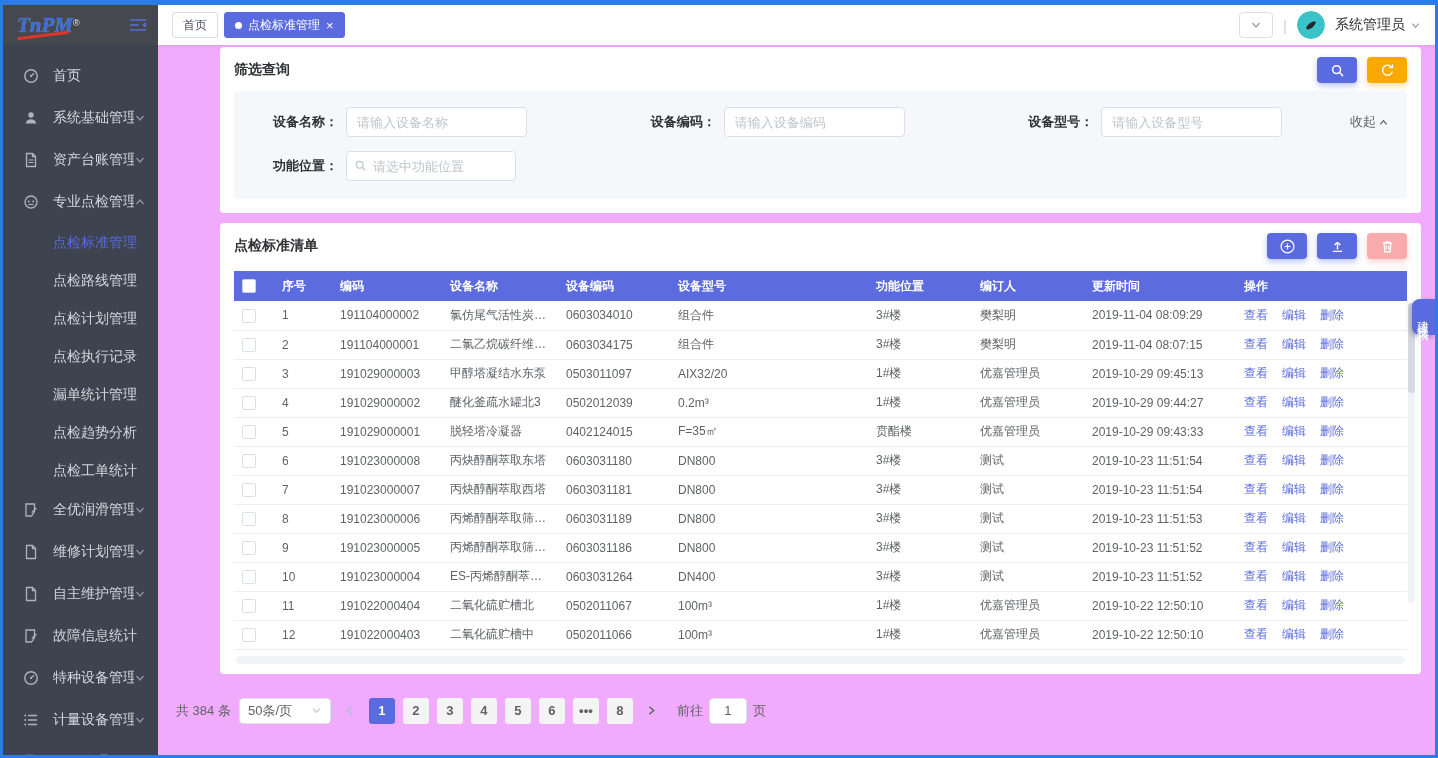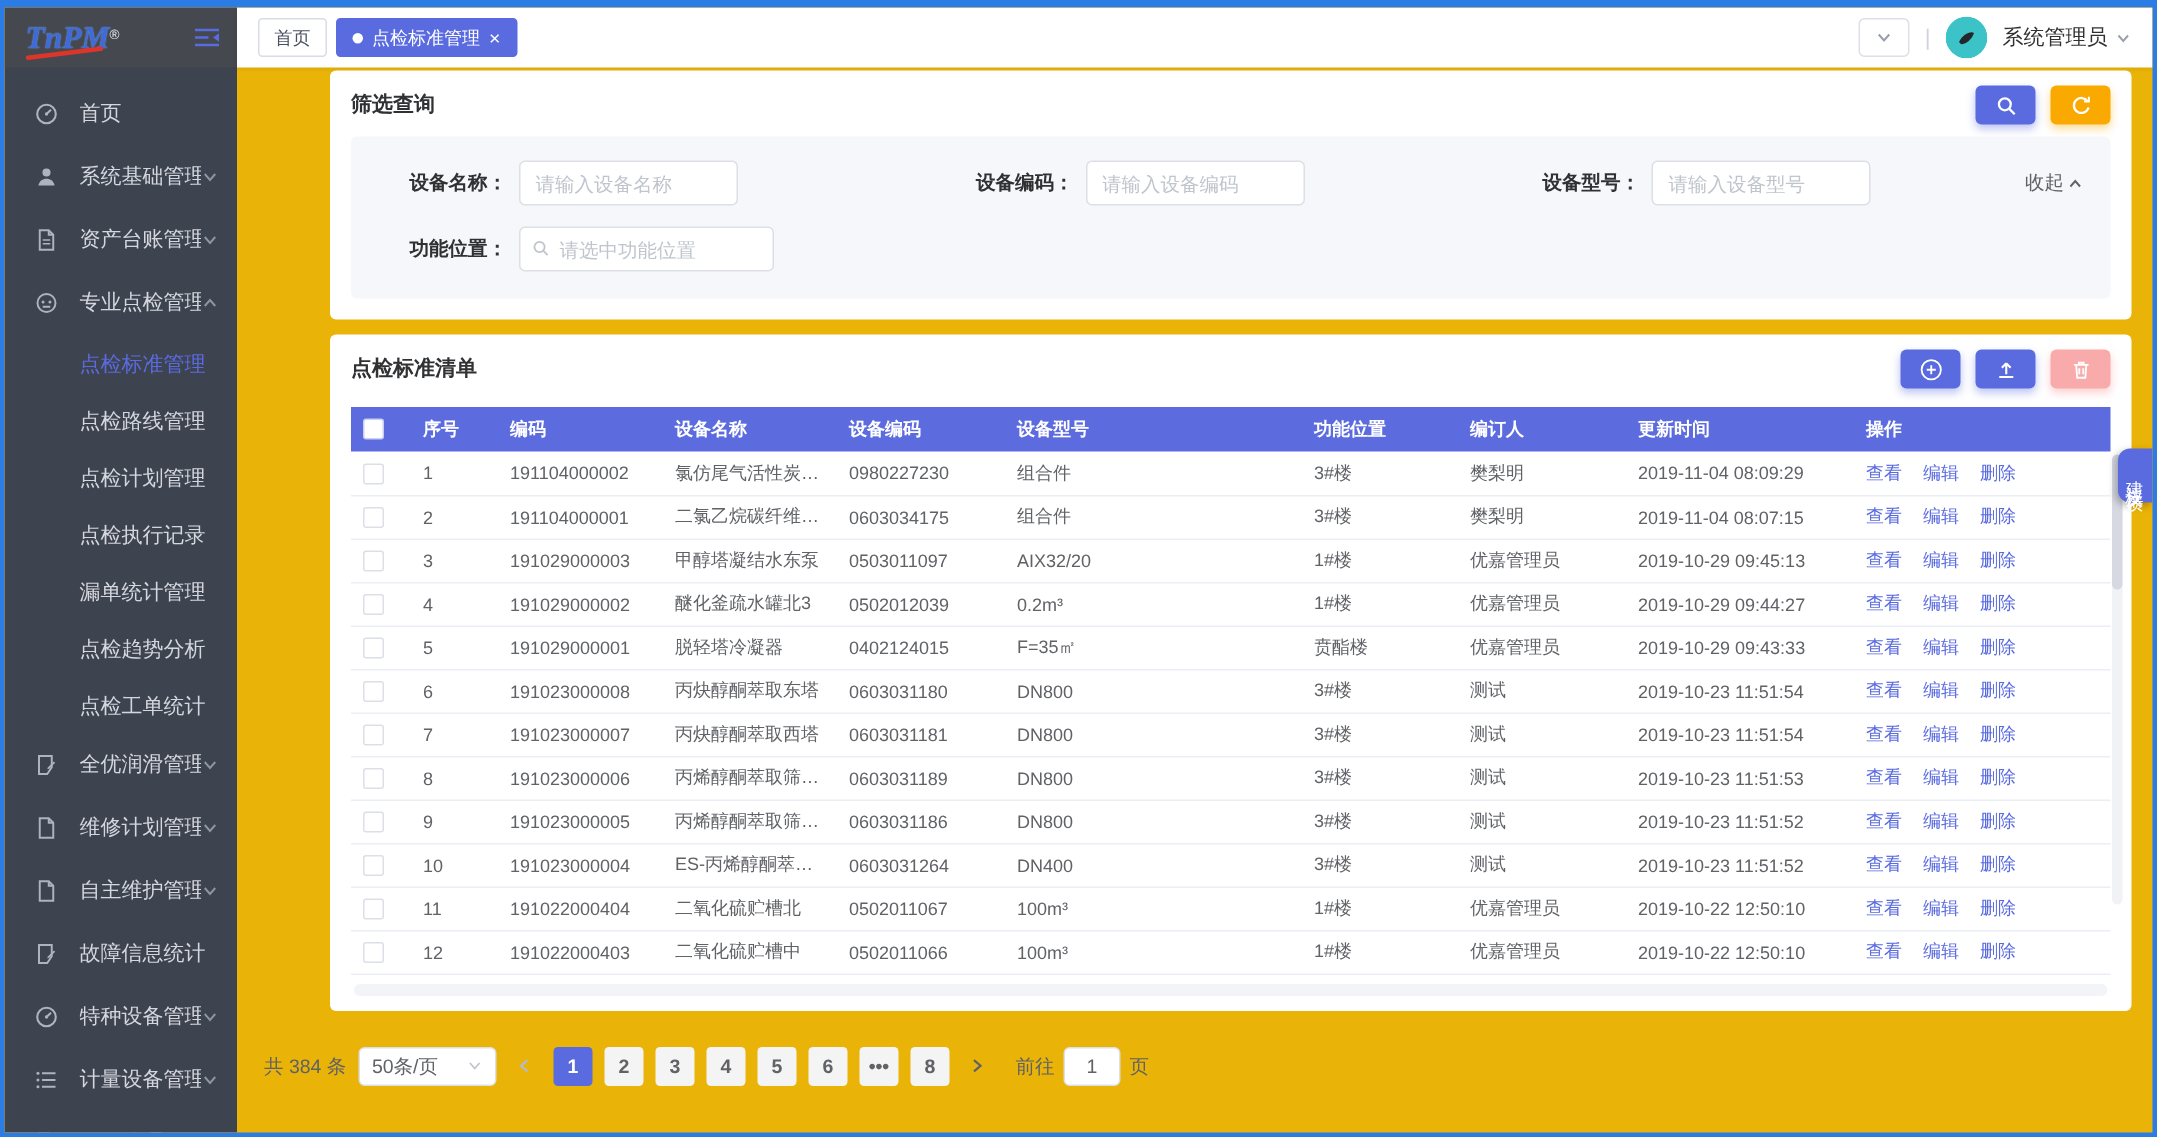--- a/index.html
+++ b/index.html
@@ -1,20 +1,20 @@
 <!DOCTYPE html>
 <html><head>
 <meta charset="utf-8">
 <style>
   * { box-sizing: border-box; }
   html,body { margin:0; padding:0; background:#cfd4dc; }
   body { font-family:"Liberation Sans","DejaVu Sans",sans-serif; }
 
   .window { width:1438px; height:758px; border:3px solid #2b7ce5; border-top-width:5px;
-    display:flex; background:#eab308; overflow:hidden; position:relative; margin:0 auto; }
+    display:flex; background:#f0abfc; overflow:hidden; position:relative; margin:0 auto; }
 
   
   .sidebar { flex:0 0 155px; width:155px; background:#3e4350; color:#c8ccd6; overflow:hidden; }
   .sidebar-header { height:40px; background:#45494f; display:flex; align-items:center;
     justify-content:space-between; padding:0 10px 0 14px; }
   .logo-wrap { position:relative; line-height:1; }
   .logo-text { font-family:"Liberation Serif","DejaVu Serif",serif; font-weight:bold; font-style:italic;
     font-size:21px; color:#3e6bd6; text-shadow:0 0 1px #7fa6f5; }
   .logo-reg { color:#e8eaf0; font-size:9px; vertical-align:super; font-style:normal; }
   .logo-swoosh { position:absolute; left:0; bottom:-1px; width:52px; height:3px; background:#de352b;
@@ -61,21 +61,21 @@
   .btn.plus, .btn.upload { background:#5a6be0; box-shadow:0 3px 6px rgba(90,107,224,.4); }
   .btn.trash { background:#f9abab; box-shadow:0 3px 6px rgba(249,171,171,.55); }
 
   .filter-card { padding:10px 14px 14px; }
   .filter-panel { margin-top:8px; background:#f5f7fb; border-radius:4px; padding:16px 20px 18px; position:relative; }
   .filter-row { display:flex; align-items:center; }
   .filter-row + .filter-row { margin-top:14px;align-items:flex-end; }
   .filter-field { display:flex; align-items:center; width:405px; }
   .ff-label { width:84px; text-align:right; font-size:13px; font-weight:bold; color:#303133;
     margin-right:8px; white-space:nowrap; }
-  .ff-input { width:146px; height:30px; border:1px solid #dcdfe6; border-radius:4px; padding:0 10px;
+  .ff-input { width:181px; height:30px; border:1px solid #dcdfe6; border-radius:4px; padding:0 10px;
     font-size:13px; color:#606266; background:#fff; outline:none; font-family:inherit; }
   .ff-input::placeholder { color:#c0c4cc; }
   .input-icon-wrap { position:relative; }
   .input-icon-wrap .ff-input { padding-left:26px; }
   .input-icon-wrap .pre-icon { position:absolute; left:8px; top:8px; color:#c0c4cc; display:flex; }
   .collapse-link { position:absolute; right:18px; top:22px; font-size:13px; color:#606266; cursor:pointer;
     display:flex; align-items:center; gap:2px;justify-content:space-between; }
 
   .list-card { margin-top:10px; padding:10px 14px 10px; }
   .table-wrap { margin-top:12px; position:relative; }
@@ -428,21 +428,21 @@
                   <th>更新时间</th>
                   <th>操作</th>
                 </tr>
             </thead>
             <tbody>
                 <tr>
                   <td><span class="cb"></span></td>
                   <td>1</td>
                   <td>191104000002</td>
                   <td>氯仿尾气活性炭吸...</td>
-                  <td>0980227230</td>
+                  <td>0603034010</td>
                   <td>组合件</td>
                   <td>3#楼</td>
                   <td>樊梨明</td>
                   <td>2019-11-04 08:09:29</td>
                   <td><a class="op-link">查看</a><a class="op-link">编辑</a><a class="op-link">删除</a></td>
                 </tr>
                 <tr>
                   <td><span class="cb"></span></td>
                   <td>2</td>
                   <td>191104000001</td>

